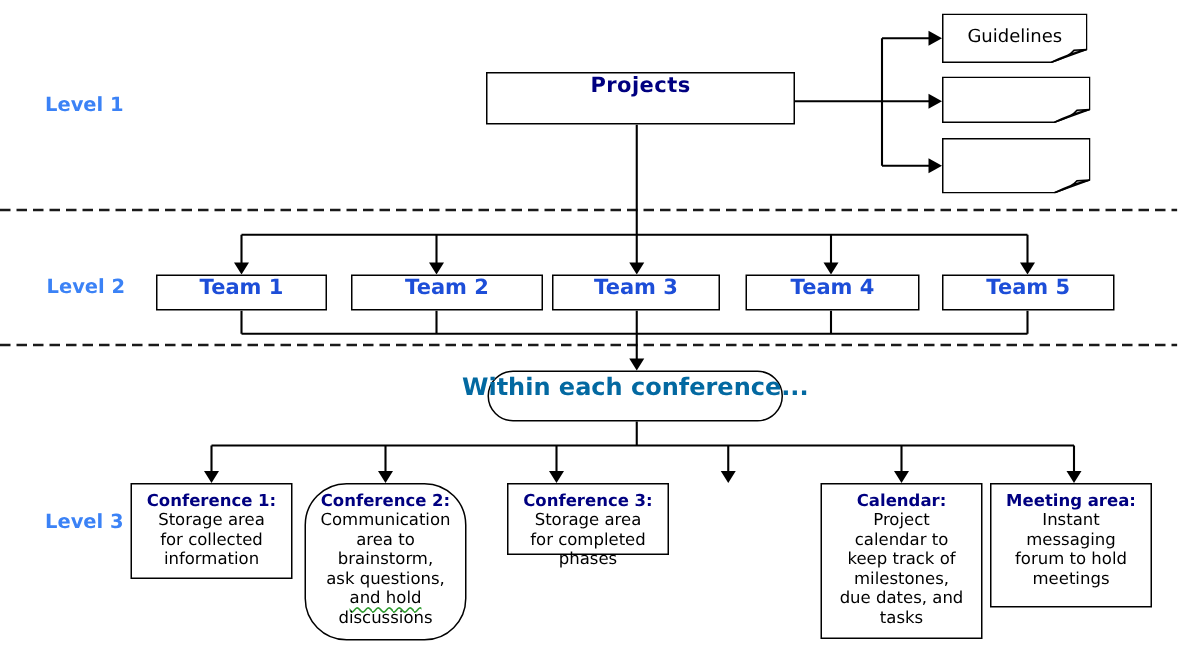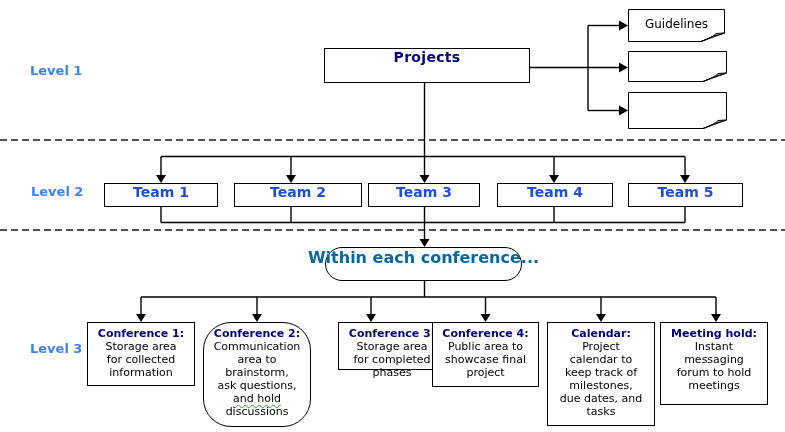--- a/index.html
+++ b/index.html
@@ -179,38 +179,32 @@
 discussions</span></div>
   </div>
 
   <div class="node conf" style="left:317px; top:322px; width:108px; height:48px;margin-left:21px;">
     <div class="conf-title">Conference 3:</div>
     <div class="conf-body">Storage area
 for completed
 phases</div>
   </div>
 
-  <div class="node conf" style="left:432px; top:322px; width:107px; height:65px;">
-    <div class="conf-title">Conference 4:</div>
-    <div class="conf-body">Public area to
-showcase final
-project</div>
-  </div>
 
   <div class="node conf" style="left:547px; top:322px; width:108px; height:104px;">
     <div class="conf-title">Calendar:</div>
     <div class="conf-body">Project
 calendar to
 keep track of
 milestones,
 due dates, and
 tasks</div>
   </div>
 
   <div class="node conf" style="left:660px; top:322px; width:108px; height:83px;">
-    <div class="conf-title">Meeting hold:</div>
+    <div class="conf-title">Meeting area:</div>
     <div class="conf-body">Instant
 messaging
 forum to hold
 meetings</div>
   </div>
 
 </div>
 
 </body></html>

